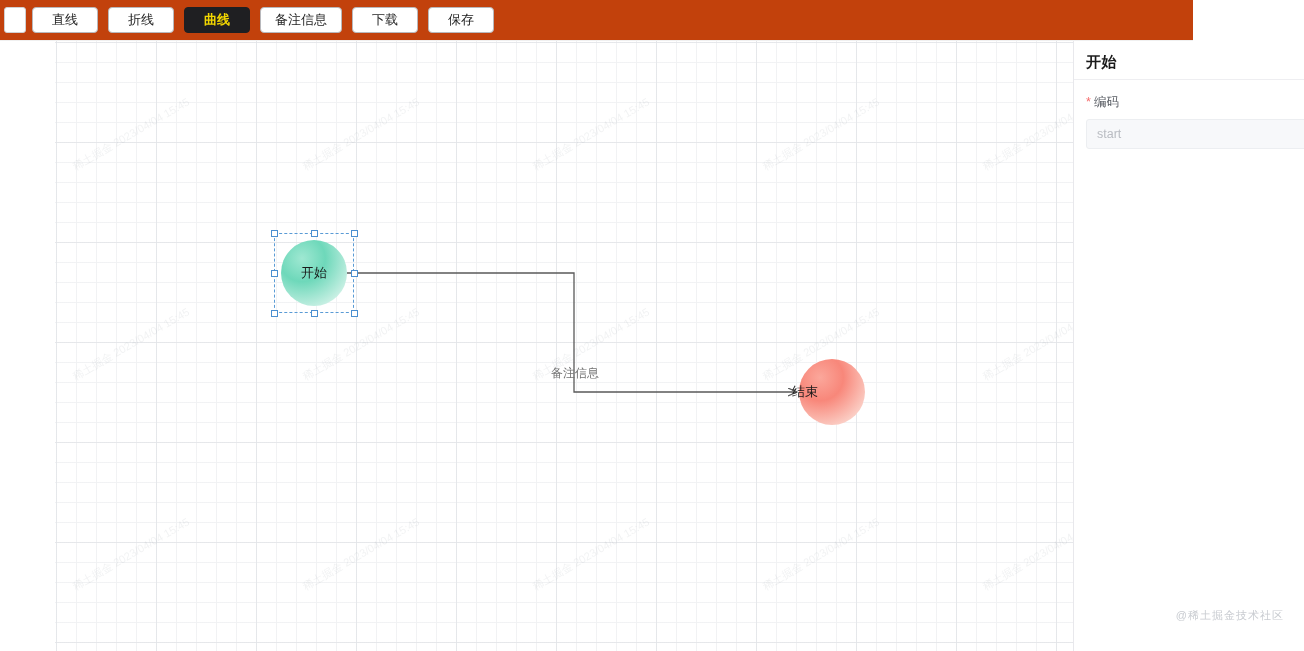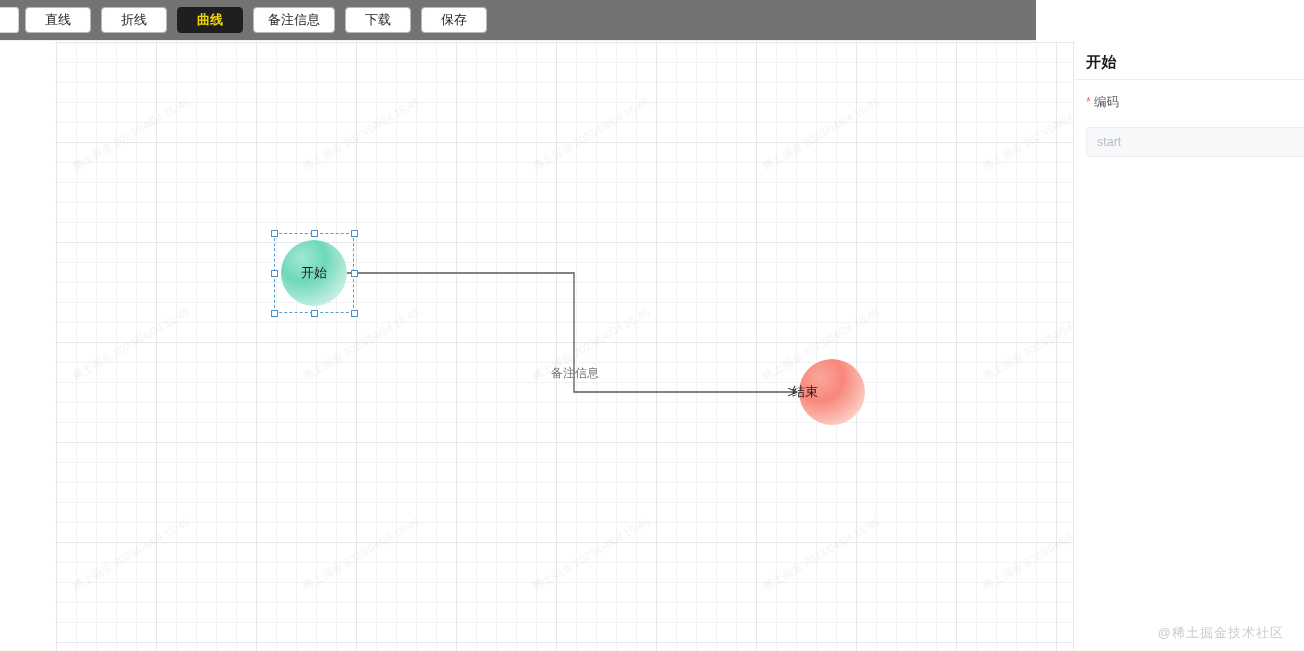--- a/index.html
+++ b/index.html
@@ -16,27 +16,27 @@
     position: relative;
     width: 1304px;
     height: 651px;
     background: #ffffff;
   }
 
   
   #toolbar {
     position: absolute;
     left: 0; top: 0;
-    width: 1036px;
+    width: 1193px;
     height: 41px;
-    background: #737373;
+    background: #c2410c;
     border-bottom: 1px solid #f0f0f0;
     display: flex;
     align-items: center;
-    padding-left: 1px;
+    padding-left: 8px;
     z-index: 40;
   }
 
   .tb-partial {
     width: 22px;
     height: 26px;
     margin-left: -4px;
     margin-right: 6px;
     border: 1px solid #d0d0d2;
     border-radius: 3px;
@@ -186,21 +186,21 @@
     left: 0; top: 38px;
     width: 231px; height: 1px;
     background: #eeeef1;
   }
 
   .field { margin: 22px 0 0 12px; }
 
   .field-label {
     font-size: 12.5px;
     color: #585c63;
-    margin-bottom: 16px;
+    margin-bottom: 8px;
     display: block;
   }
   .req-star {
     color: #f56c6c;
     margin-right: 3px;
     font-size: 12.5px;
   }
 
   .field-input {
     display: block;
@@ -213,22 +213,22 @@
     font-size: 12.5px;
     color: #1a1a1a;
     font-family: "Liberation Sans", "DejaVu Sans", sans-serif;
     outline: none;
   }
   .field-input::placeholder { color: #b9bcc2; }
 
   #panel-watermark {
     position: absolute;
     right: 20px;
-    bottom: 9px;
-    font-size: 13px;
+    bottom: 28px;
+    font-size: 11px;
     color: #c9ccd1;
     letter-spacing: 1px;
     white-space: nowrap;
     user-select: none;
     font-family: "Liberation Sans", "DejaVu Sans", sans-serif;
   }
 </style>
 </head>
 <body>
 

